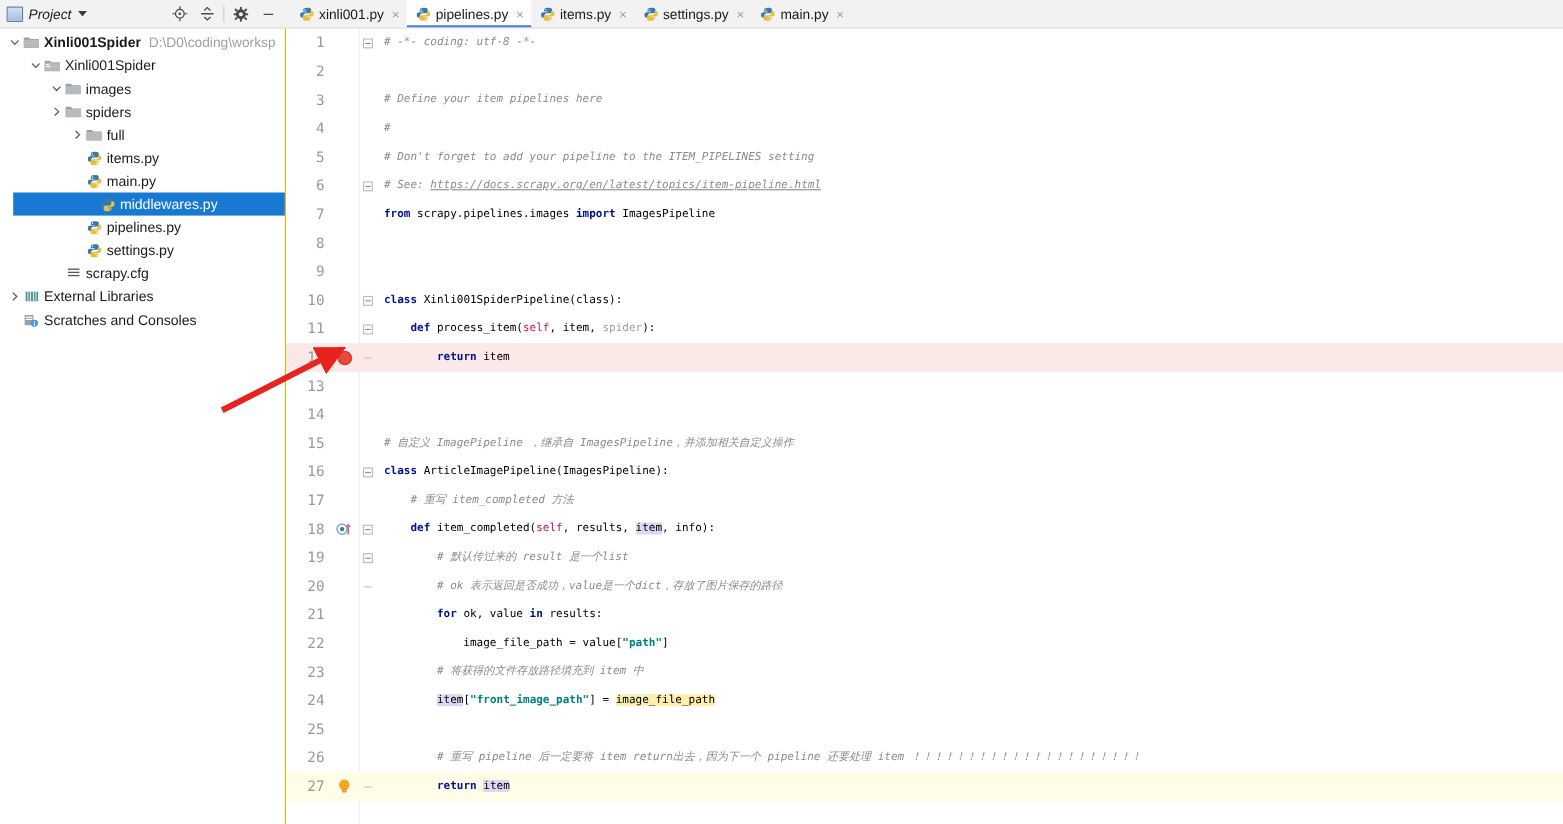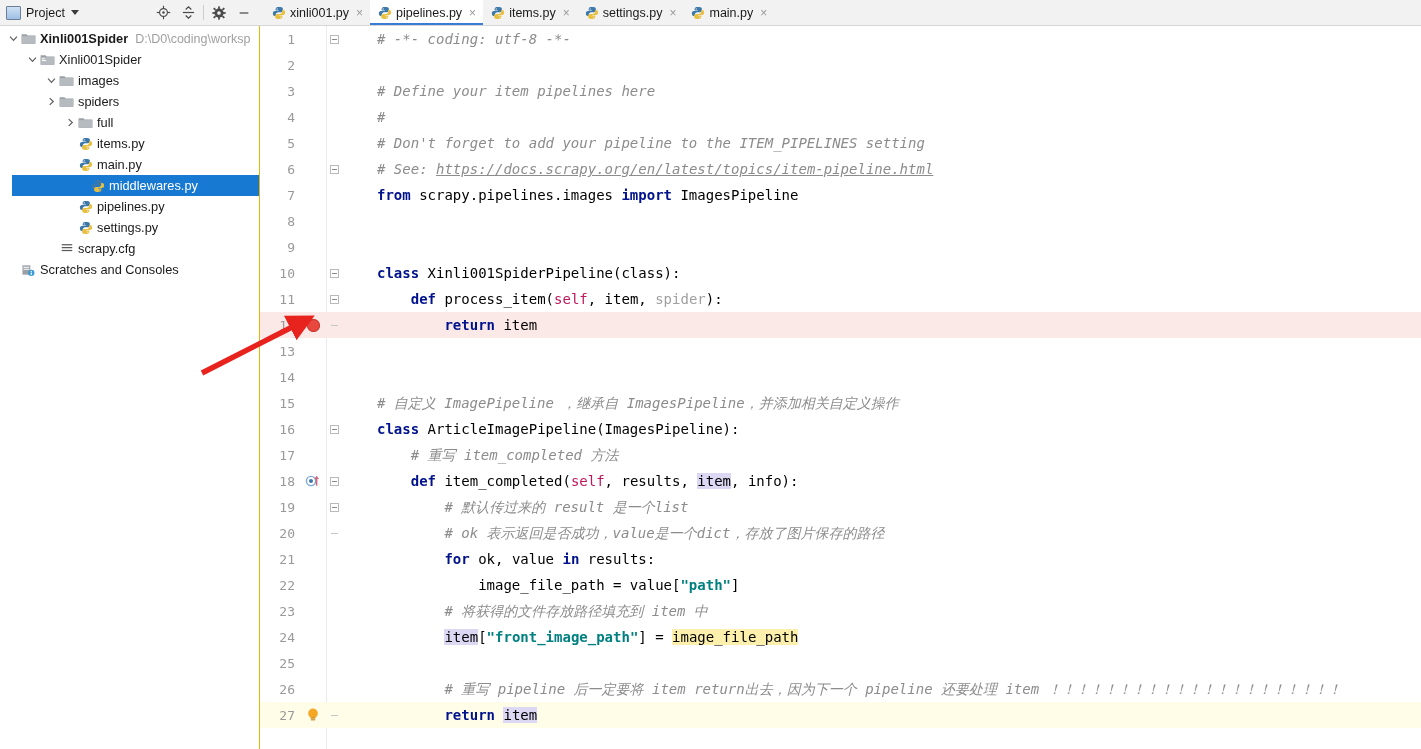--- a/index.html
+++ b/index.html
@@ -29,20 +29,21 @@
   }
 
   .proj-toolbar {
     width: 260px;
     flex: 0 0 260px;
     display: flex;
     align-items: center;
     background: #f2f2f2;
     border-bottom: 1px solid #d6d6d6;
     padding-left: 6px;
+    font-style: italic;
   }
   .proj-icon {
     width: 15px; height: 14px;
     border: 1px solid #6b7f99;
     background: linear-gradient(#cfe0f2, #9dc0e6);
     border-radius: 1px;
     margin-right: 5px;
     flex: 0 0 auto;
   }
   .proj-label {
@@ -207,27 +208,26 @@
   .gutter-sep {
     position: absolute;
     left: 66px; top: 0; bottom: 0;
     width: 1px;
     background: #eaeaea;
   }
 
   .code-text {
     flex: 1 1 auto;
     padding-left: 7px;
-    font-size: 14px;
+    font-size: 10px;
     font-family: "DejaVu Sans Mono", monospace;
     color: #000000;
     white-space: pre;
     line-height: 26px;
     overflow: hidden;
-    margin-left: 28px;
   }
 
   
   .cm   { color: #8c8c8c; font-style: italic; }
   .cm-u { color: #8c8c8c; font-style: italic; text-decoration: underline; }
   .kw   { color: #00128c; font-weight: bold; }
   .str  { color: #008080; font-weight: bold; }
   .self { color: #be185d; }
   .dim  { color: #a0a0a0; }
   .plain{ color: #000000; }
@@ -505,20 +505,38 @@
             <svg width="14" height="13" viewBox="0 0 16 14">
               <rect x="2" y="2" width="12" height="1.4" fill="#5a5a5a"></rect>
               <rect x="2" y="5.3" width="12" height="1.4" fill="#5a5a5a"></rect>
               <rect x="2" y="8.6" width="12" height="1.4" fill="#5a5a5a"></rect>
             </svg>
           </span>
           <span class="node-label">scrapy.cfg</span>
         </div>
         <div class="tree-row">
           <span style="display:inline-block;width:6px;flex:0 0 6px"></span>
+          <span class="arrow">
+            <svg width="9" height="9" viewBox="0 0 10 10">
+              <polyline points="3,1.2 7,5 3,8.8" fill="none" stroke="#5c5c5c" stroke-width="1.3"></polyline>
+            </svg>
+          </span>
+          <span class="node-icon">
+            <svg width="14" height="13" viewBox="0 0 16 14">
+              <rect x="1.5" y="2" width="2" height="10" fill="#4a8fd4"></rect>
+              <rect x="4.3" y="2" width="2" height="10" fill="#6aa84f"></rect>
+              <rect x="7.1" y="2" width="2" height="10" fill="#4a8fd4"></rect>
+              <rect x="9.9" y="2" width="2" height="10" fill="#6aa84f"></rect>
+              <rect x="12.7" y="2" width="1.8" height="10" fill="#4a8fd4"></rect>
+            </svg>
+          </span>
+          <span class="node-label">External Libraries</span>
+        </div>
+        <div class="tree-row">
+          <span style="display:inline-block;width:6px;flex:0 0 6px"></span>
           <span class="arrow"></span>
           <span class="node-icon">
             <svg width="15" height="14" viewBox="0 0 16 15">
               <path d="M1.5 2.5h8.5v10H1.5z" fill="#9aa0a6"></path>
               <path d="M2.6 4h6.3v1.1H2.6zM2.6 6.2h6.3v1.1H2.6z" fill="#ffffff"></path>
               <circle cx="11" cy="10.5" r="3.4" fill="#3c9ad4"></circle>
               <rect x="10.4" y="8.5" width="1.2" height="1.2" fill="#ffffff"></rect>
               <rect x="10.4" y="10.2" width="1.2" height="2.6" fill="#ffffff"></rect>
             </svg>
           </span>

